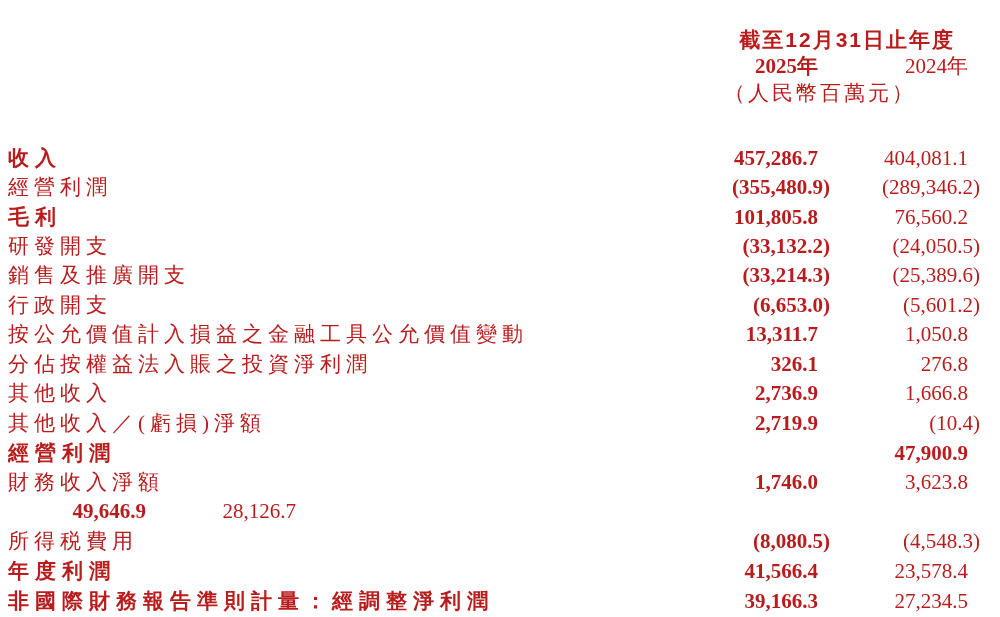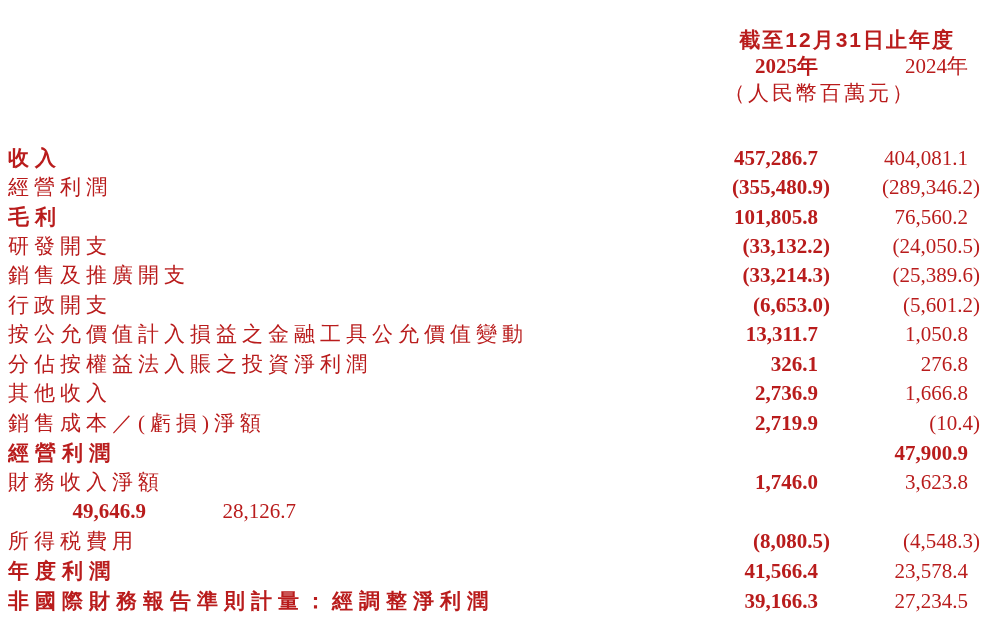--- a/index.html
+++ b/index.html
@@ -137,21 +137,21 @@
         <div class="label-col lab">分佔按權益法入賬之投資淨利潤</div>
         <div class="val num-bold"><span>326.1</span></div>
         <div class="val"><span>276.8</span></div>
       </div>
       <div class="grid row">
         <div class="label-col lab">其他收入</div>
         <div class="val num-bold"><span>2,736.9</span></div>
         <div class="val"><span>1,666.8</span></div>
       </div>
       <div class="grid row">
-        <div class="label-col lab">銷售成本／(虧損)淨額</div>
+        <div class="label-col lab">其他收入／(虧損)淨額</div>
         <div class="val num-bold"><span>2,719.9</span></div>
         <div class="val"><span class="neg">(10.4)</span></div>
       </div>
       <div class="grid row">
         <div class="label-col lab cjk-bold">經營利潤</div>
         <div class="val num-bold"><span>47,900.9</span></div>
       </div>
       <div class="grid row">
         <div class="label-col lab">財務收入淨額</div>
         <div class="val num-bold"><span>1,746.0</span></div>

